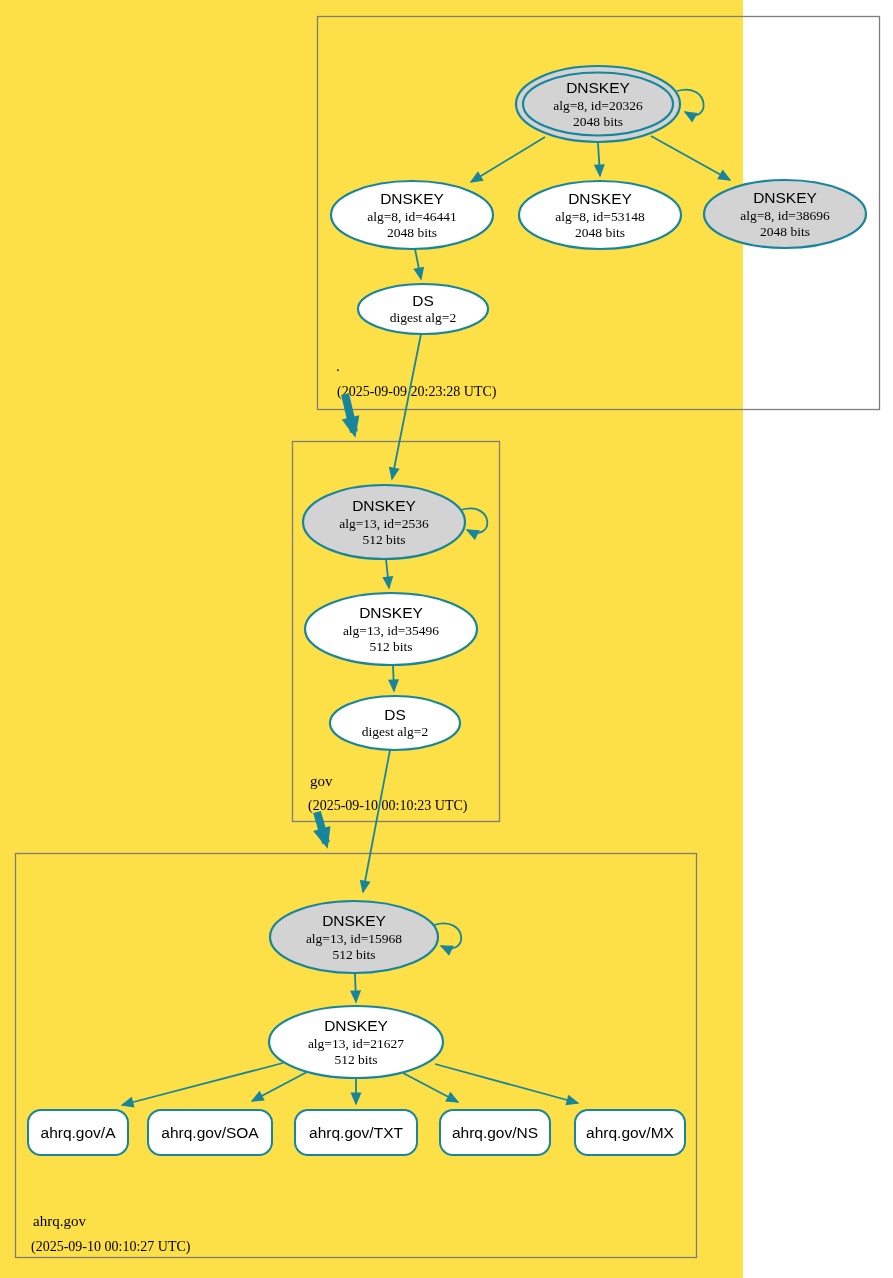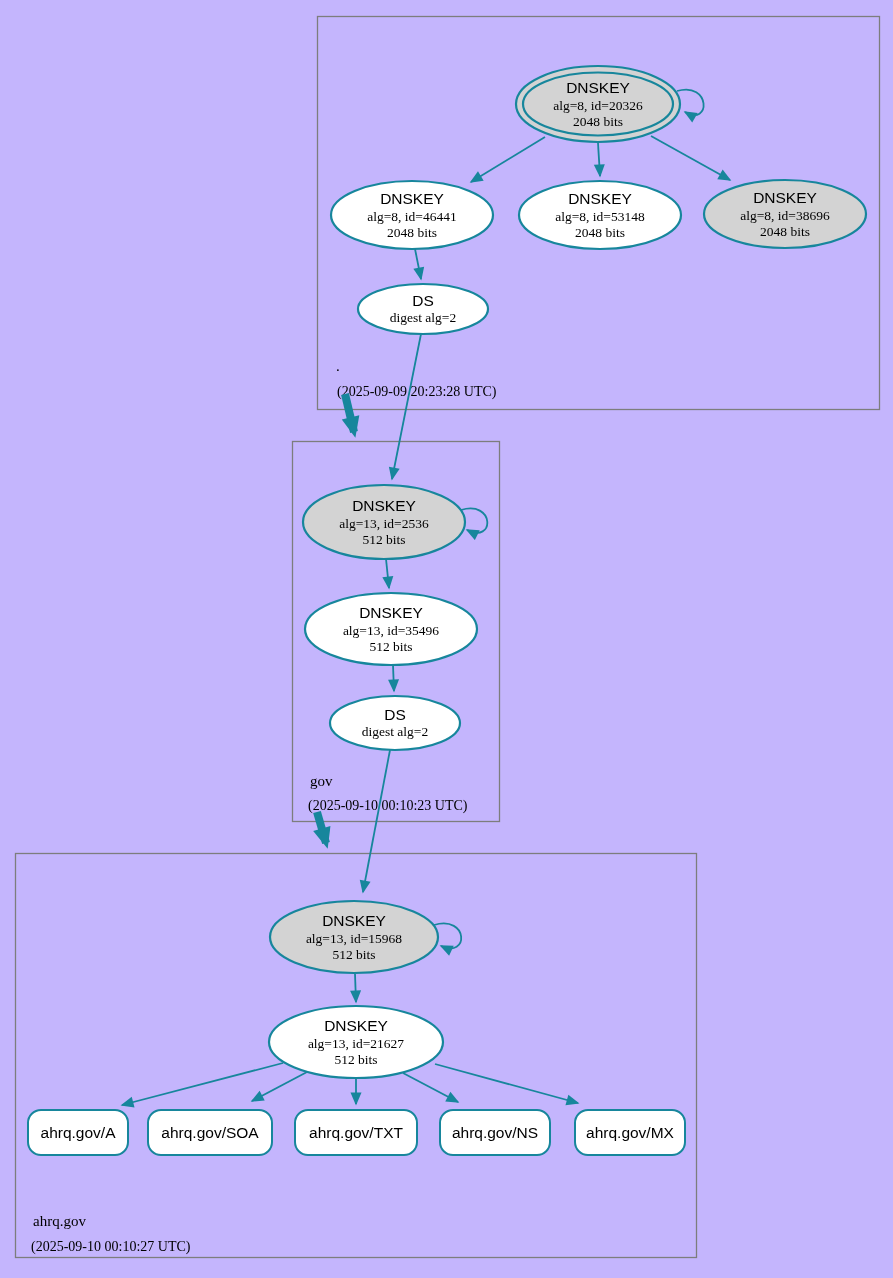--- a/index.html
+++ b/index.html
@@ -1,16 +1,16 @@
 <!DOCTYPE html>
 <html style="--edge: #17869c; --sep_fill: #d3d3d3; --node_fill: #ffffff; --box_border: #7d7d7d; --text: #000000;"><head>
 <meta charset="utf-8">
 <style>
   html, body { margin: 0; padding: 0; background: #fff; }
-  .canvas { position: relative; width: 893px; height: 1278px; background: #c4b5fd; }
+  .canvas { position: relative; width: 743px; height: 1278px; background: #fde047; }
   svg { display: block; }
 
   .zone-box   { fill: none; stroke: var(--box_border, #7d7d7d); stroke-width: 1.3; }
   .node       { fill: var(--node_fill, #ffffff); stroke: var(--edge, #17869c); stroke-width: 2.2; }
   .node.sep   { fill: var(--sep_fill, #d3d3d3); }
   .rrset      { fill: var(--node_fill, #ffffff); stroke: var(--edge, #17869c); stroke-width: 2; }
   .edge       { fill: none; stroke: var(--edge, #17869c); stroke-width: 1.8; }
   .edge-thick { fill: none; stroke: var(--edge, #17869c); stroke-width: 8; }
   .arrowfill  { fill: var(--edge, #17869c); }
 

